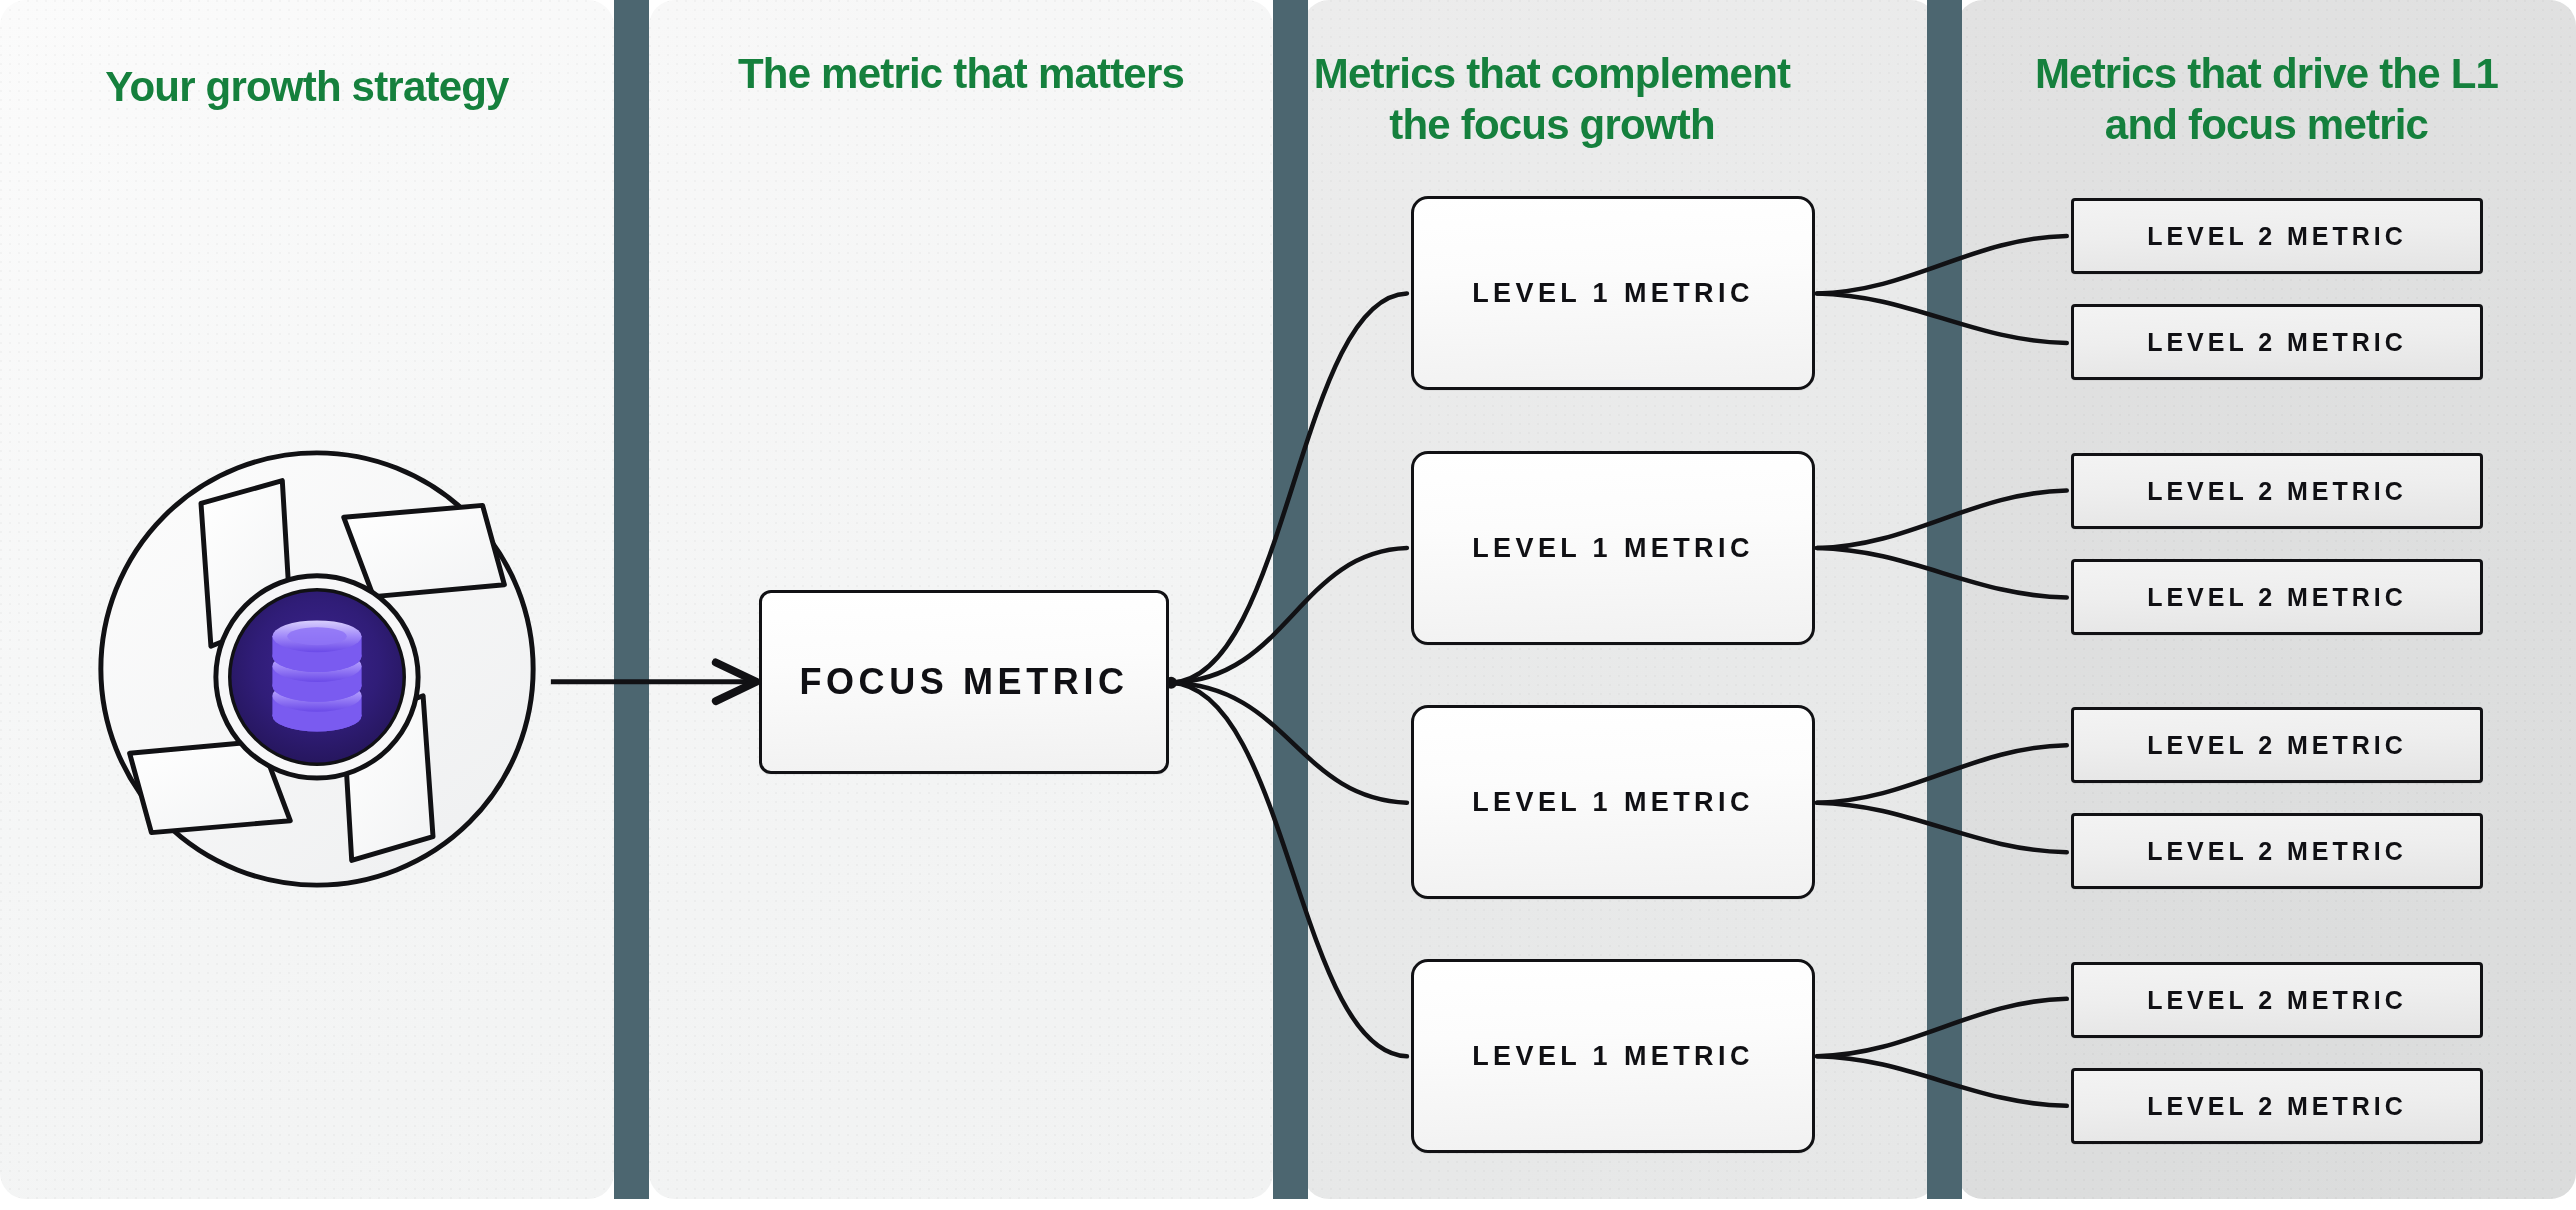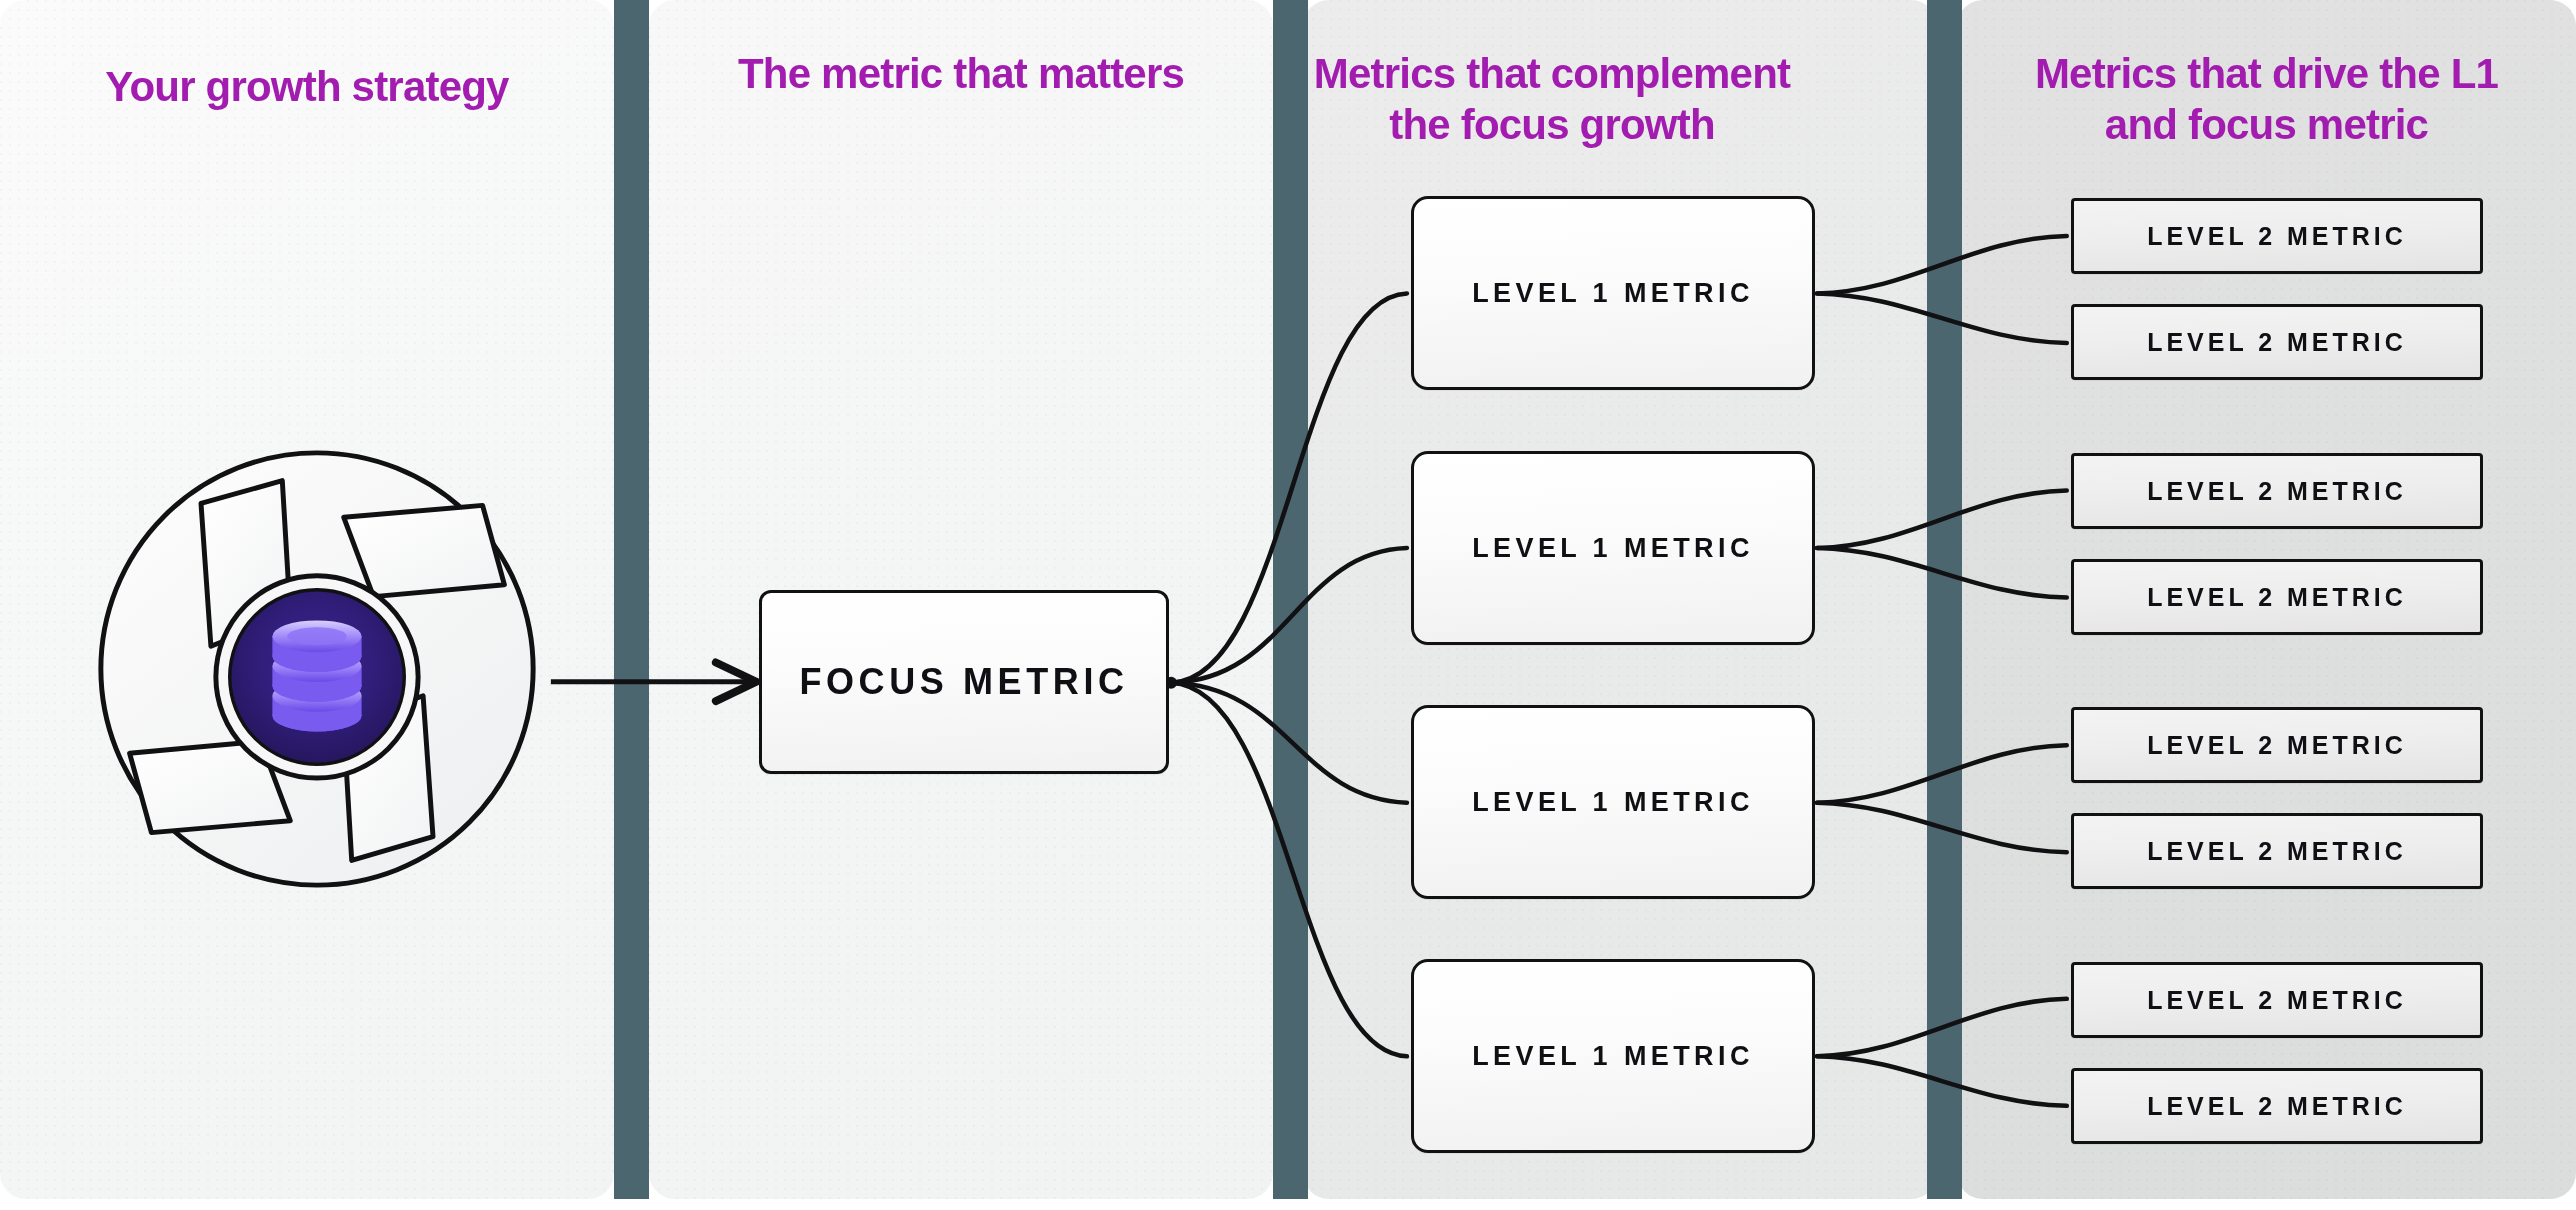--- a/index.html
+++ b/index.html
@@ -52,21 +52,21 @@
   }
   #divider-1 { left: 614px; }
   #divider-2 { left: 1273px; }
   #divider-3 { left: 1927px; }
 
   
   .col-title {
     position: absolute;
     text-align: center;
     font-weight: 700;
-    color: #a21caf;
+    color: #15803d;
     letter-spacing: -0.8px;
     line-height: 1.22;
     font-size: 42px;
   }
   #title-1 { left: 0px;    width: 614px;  top: 61px; }
   #title-2 { left: 649px;  width: 624px;  top: 48px; }
   #title-3 { left: 1235px; width: 634px;  top: 48px; }
   #title-4 { left: 1957px; width: 619px;  top: 48px; }
 
   

